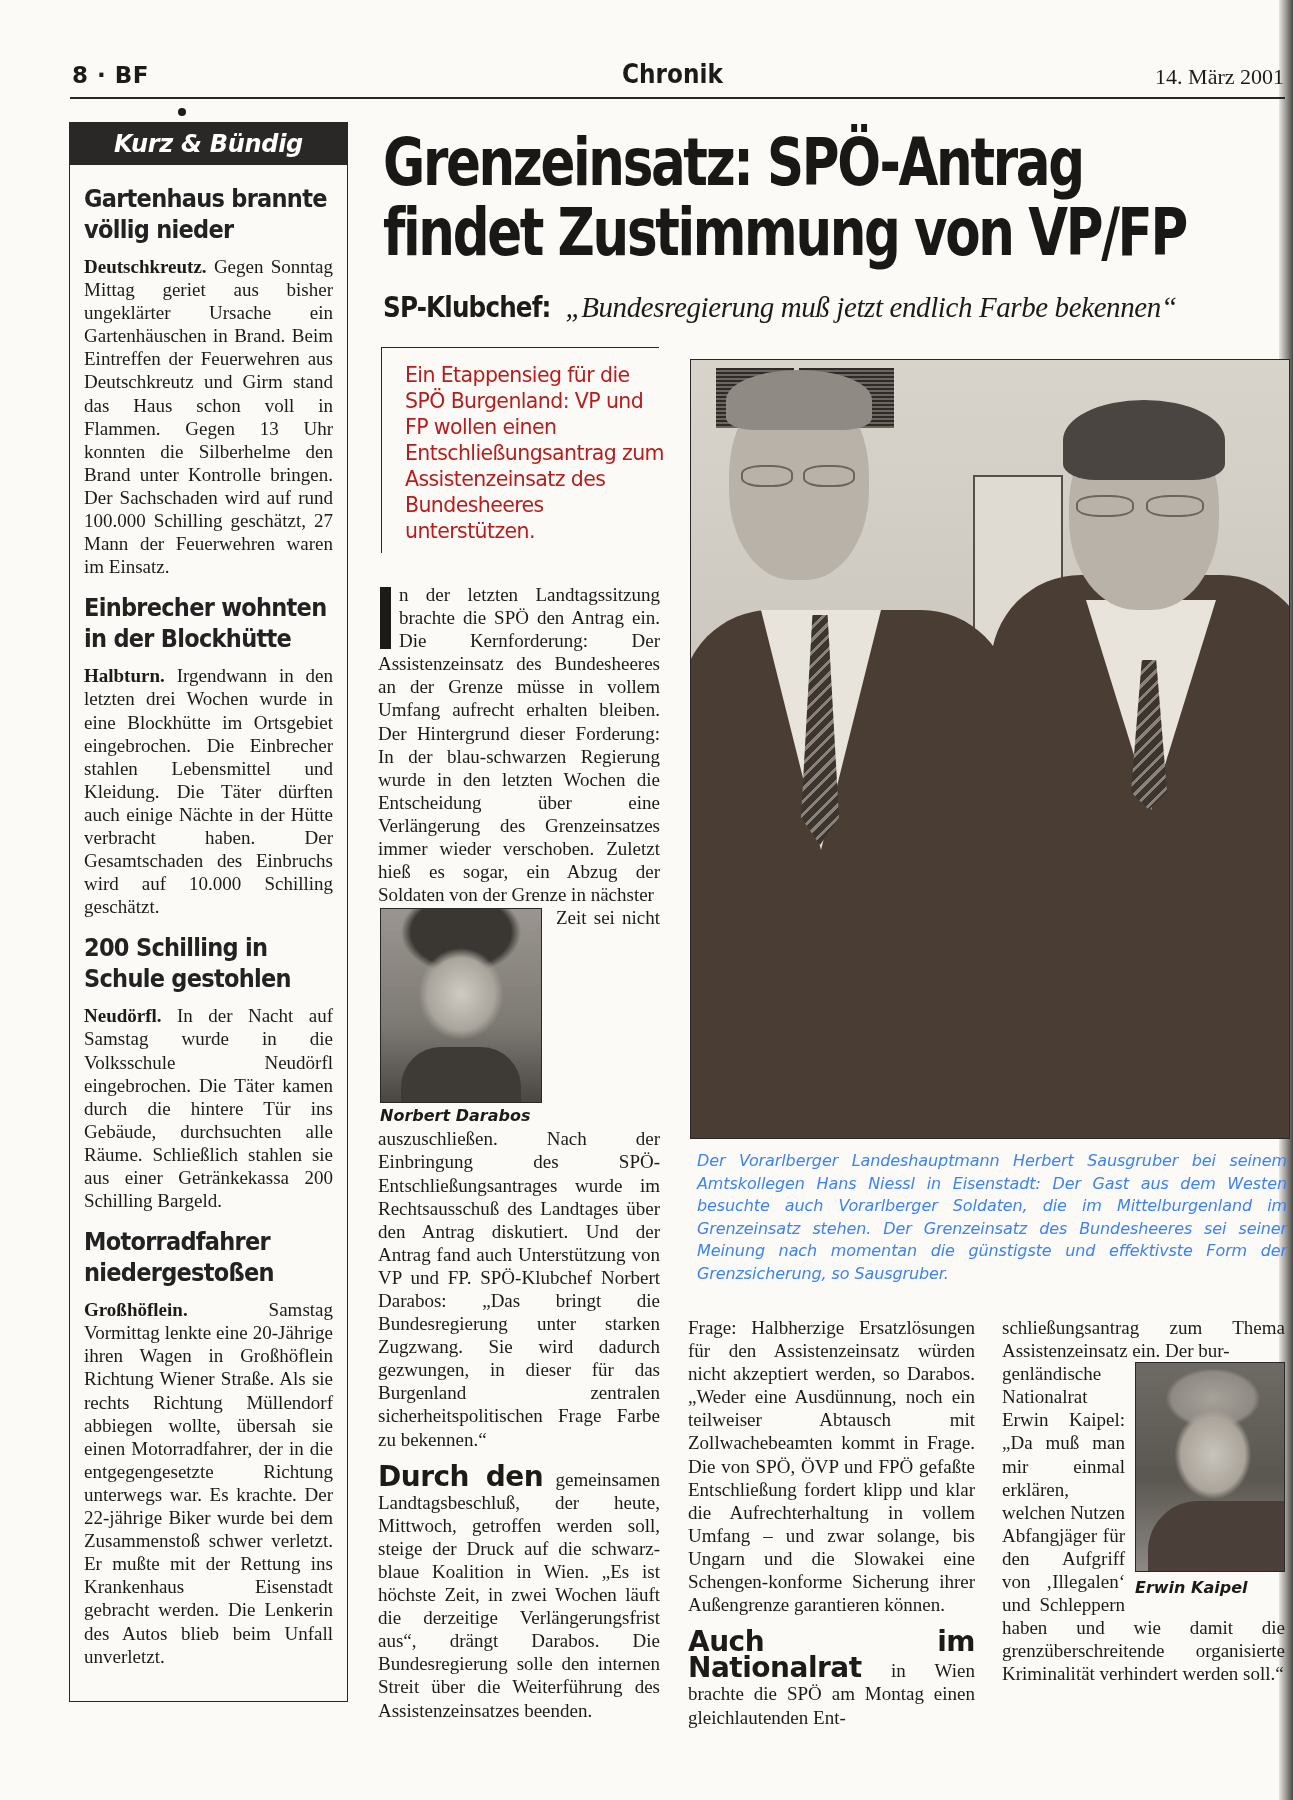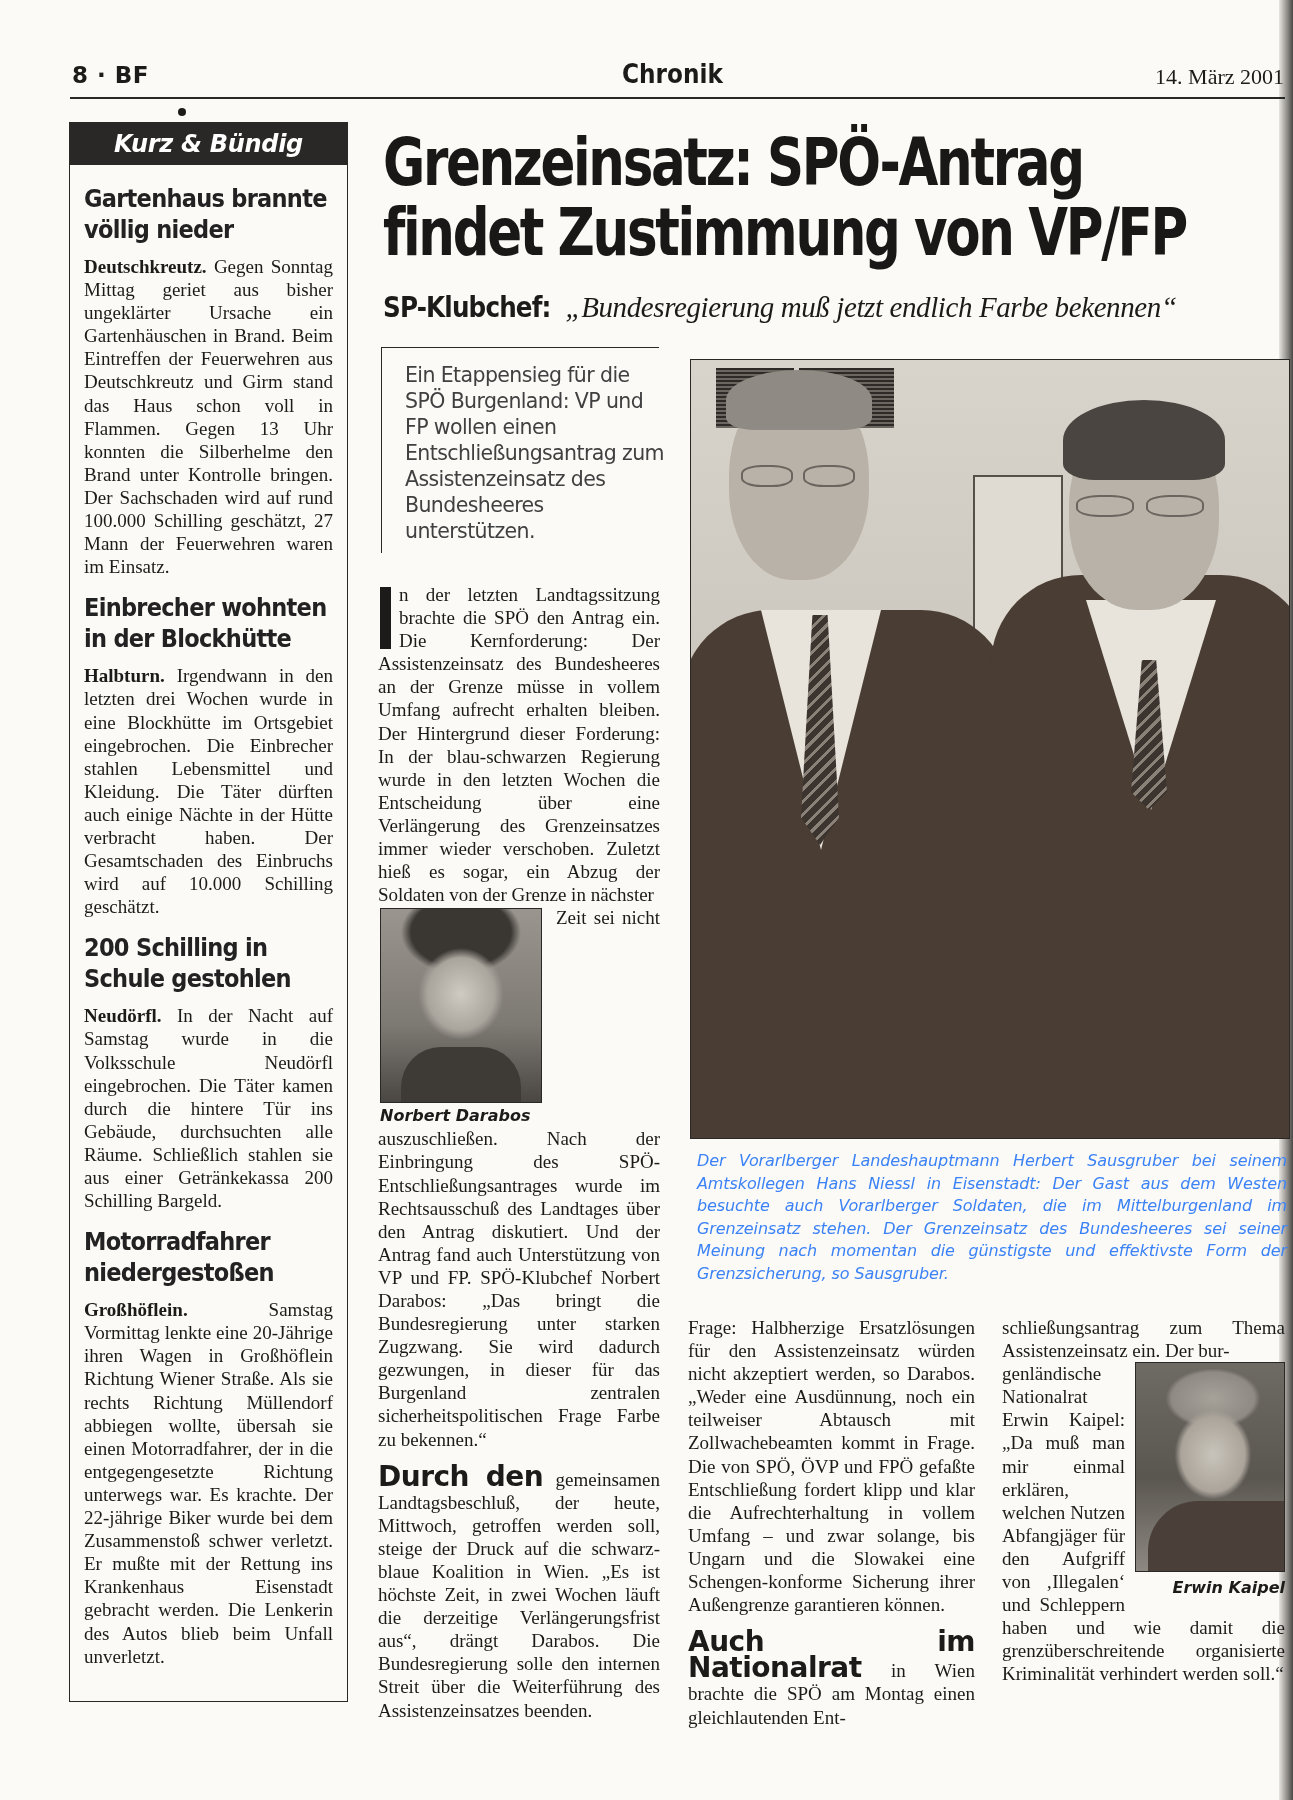--- a/index.html
+++ b/index.html
@@ -63,21 +63,21 @@
   }
   .subhead .quote { font-style: italic; font-size: 29px; letter-spacing: -0.4px; }
 
   
   .intro-box {
     position: absolute; top: 347px; left: 381px; width: 278px; height: 206px;
     border-top: 1.5px solid #2a2826; border-left: 1.5px solid #2a2826;
   }
   .intro-text {
     position: absolute; top: 362px; left: 405px; width: 260px;
-    font-family: "DejaVu Sans", sans-serif; font-size: 20.5px; line-height: 26px; color: #404040;
+    font-family: "DejaVu Sans", sans-serif; font-size: 20.5px; line-height: 26px; color: #b91c1c;
     letter-spacing: -0.6px;
   }
 
   
   .col2 {
     position: absolute; top: 583px; left: 378px; width: 282px;
     font-size: 19px; line-height: 23.1px; text-align: justify;
   }
   .col2 p { margin: 0; }
   .dropcap {
@@ -141,21 +141,21 @@
     background:
       radial-gradient(ellipse 36% 30% at 52% 44%, #c9c4bb 0%, #aaa49b 60%, transparent 72%),
       radial-gradient(ellipse 40% 18% at 52% 17%, #a6a199 0%, #8f8a83 70%, transparent 80%),
       linear-gradient(to bottom, #6e6a64 0%, #5a5650 55%, #8d8882 100%);
   }
   .photo-kaipel::after {
     content: ""; position: absolute; left: 12px; right: 0; bottom: 0; height: 70px;
     background: #4a4039; border-radius: 50px 0 0 0;
   }
   .caption-kaipel {
-    float: right; clear: right; width: 150px; margin-left: 10px; text-align: right;
+    float: right; clear: right; width: 150px; margin-left: 10px; 
     font-family: "DejaVu Sans", sans-serif; font-style: italic; font-weight: bold; font-size: 16px; line-height: 24px;
   }
 </style>
 </head>
 <body>
 
 <div class="page-edge"></div>
 
 <div class="masthead">
   <span class="page-no">8 · BF</span>

